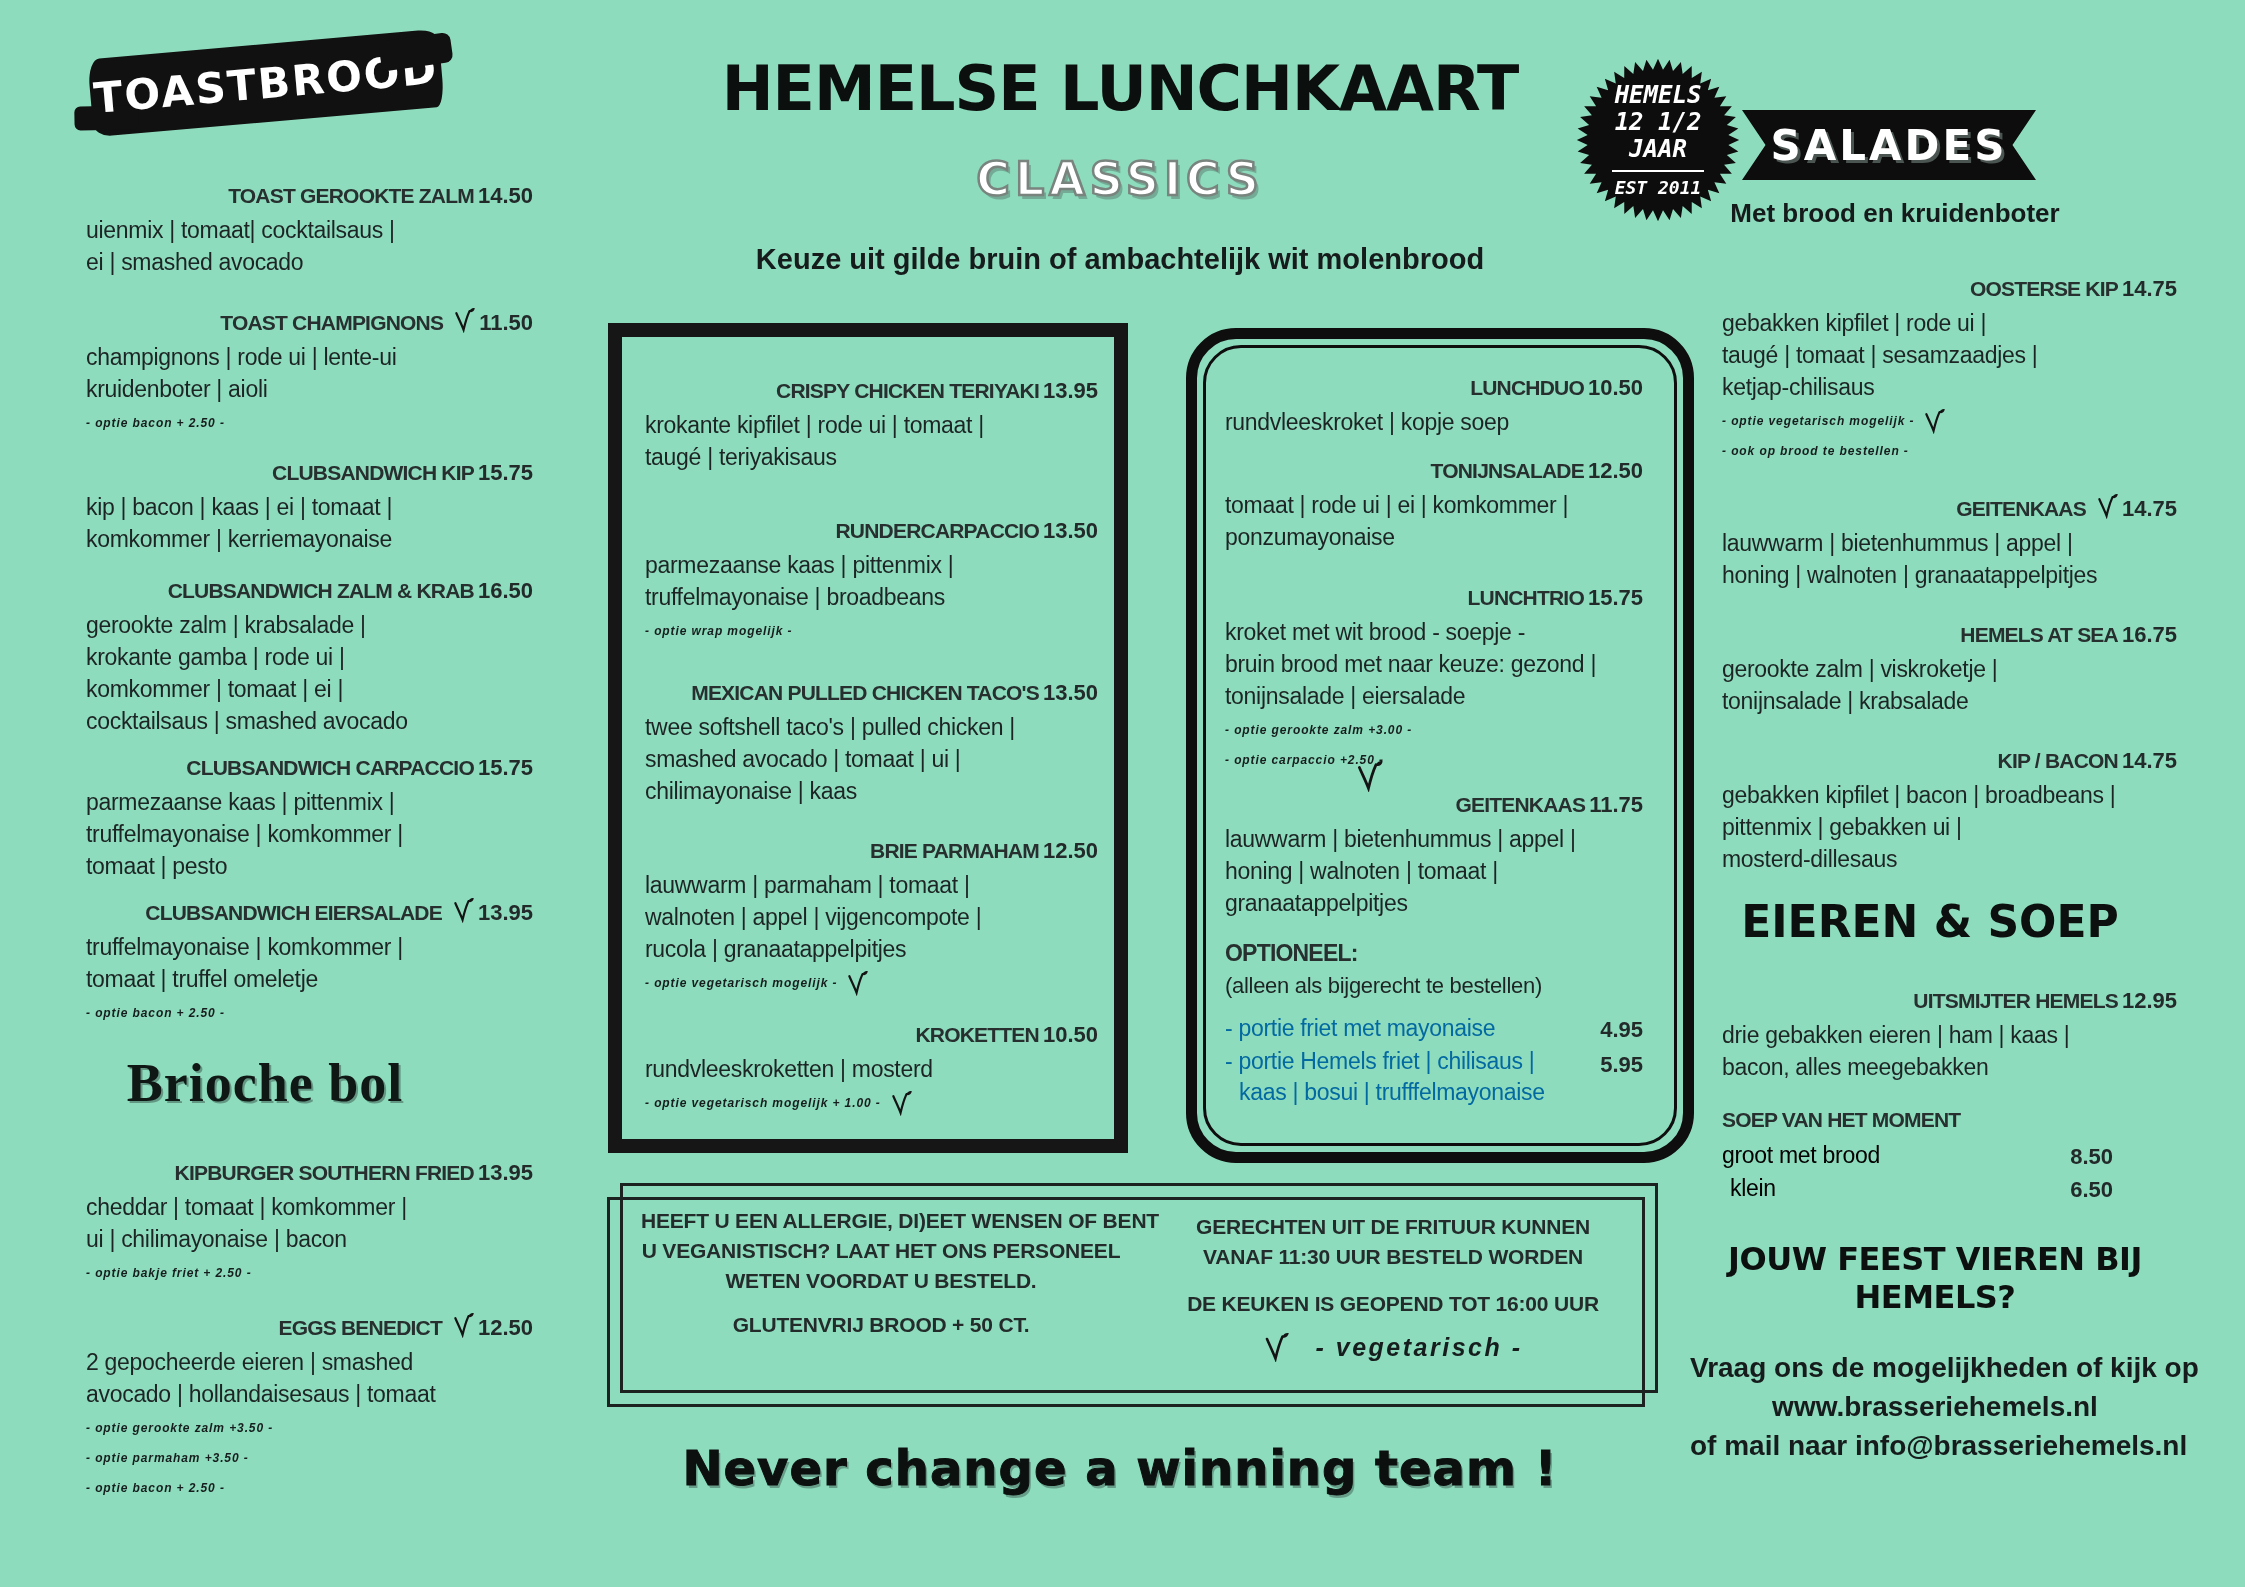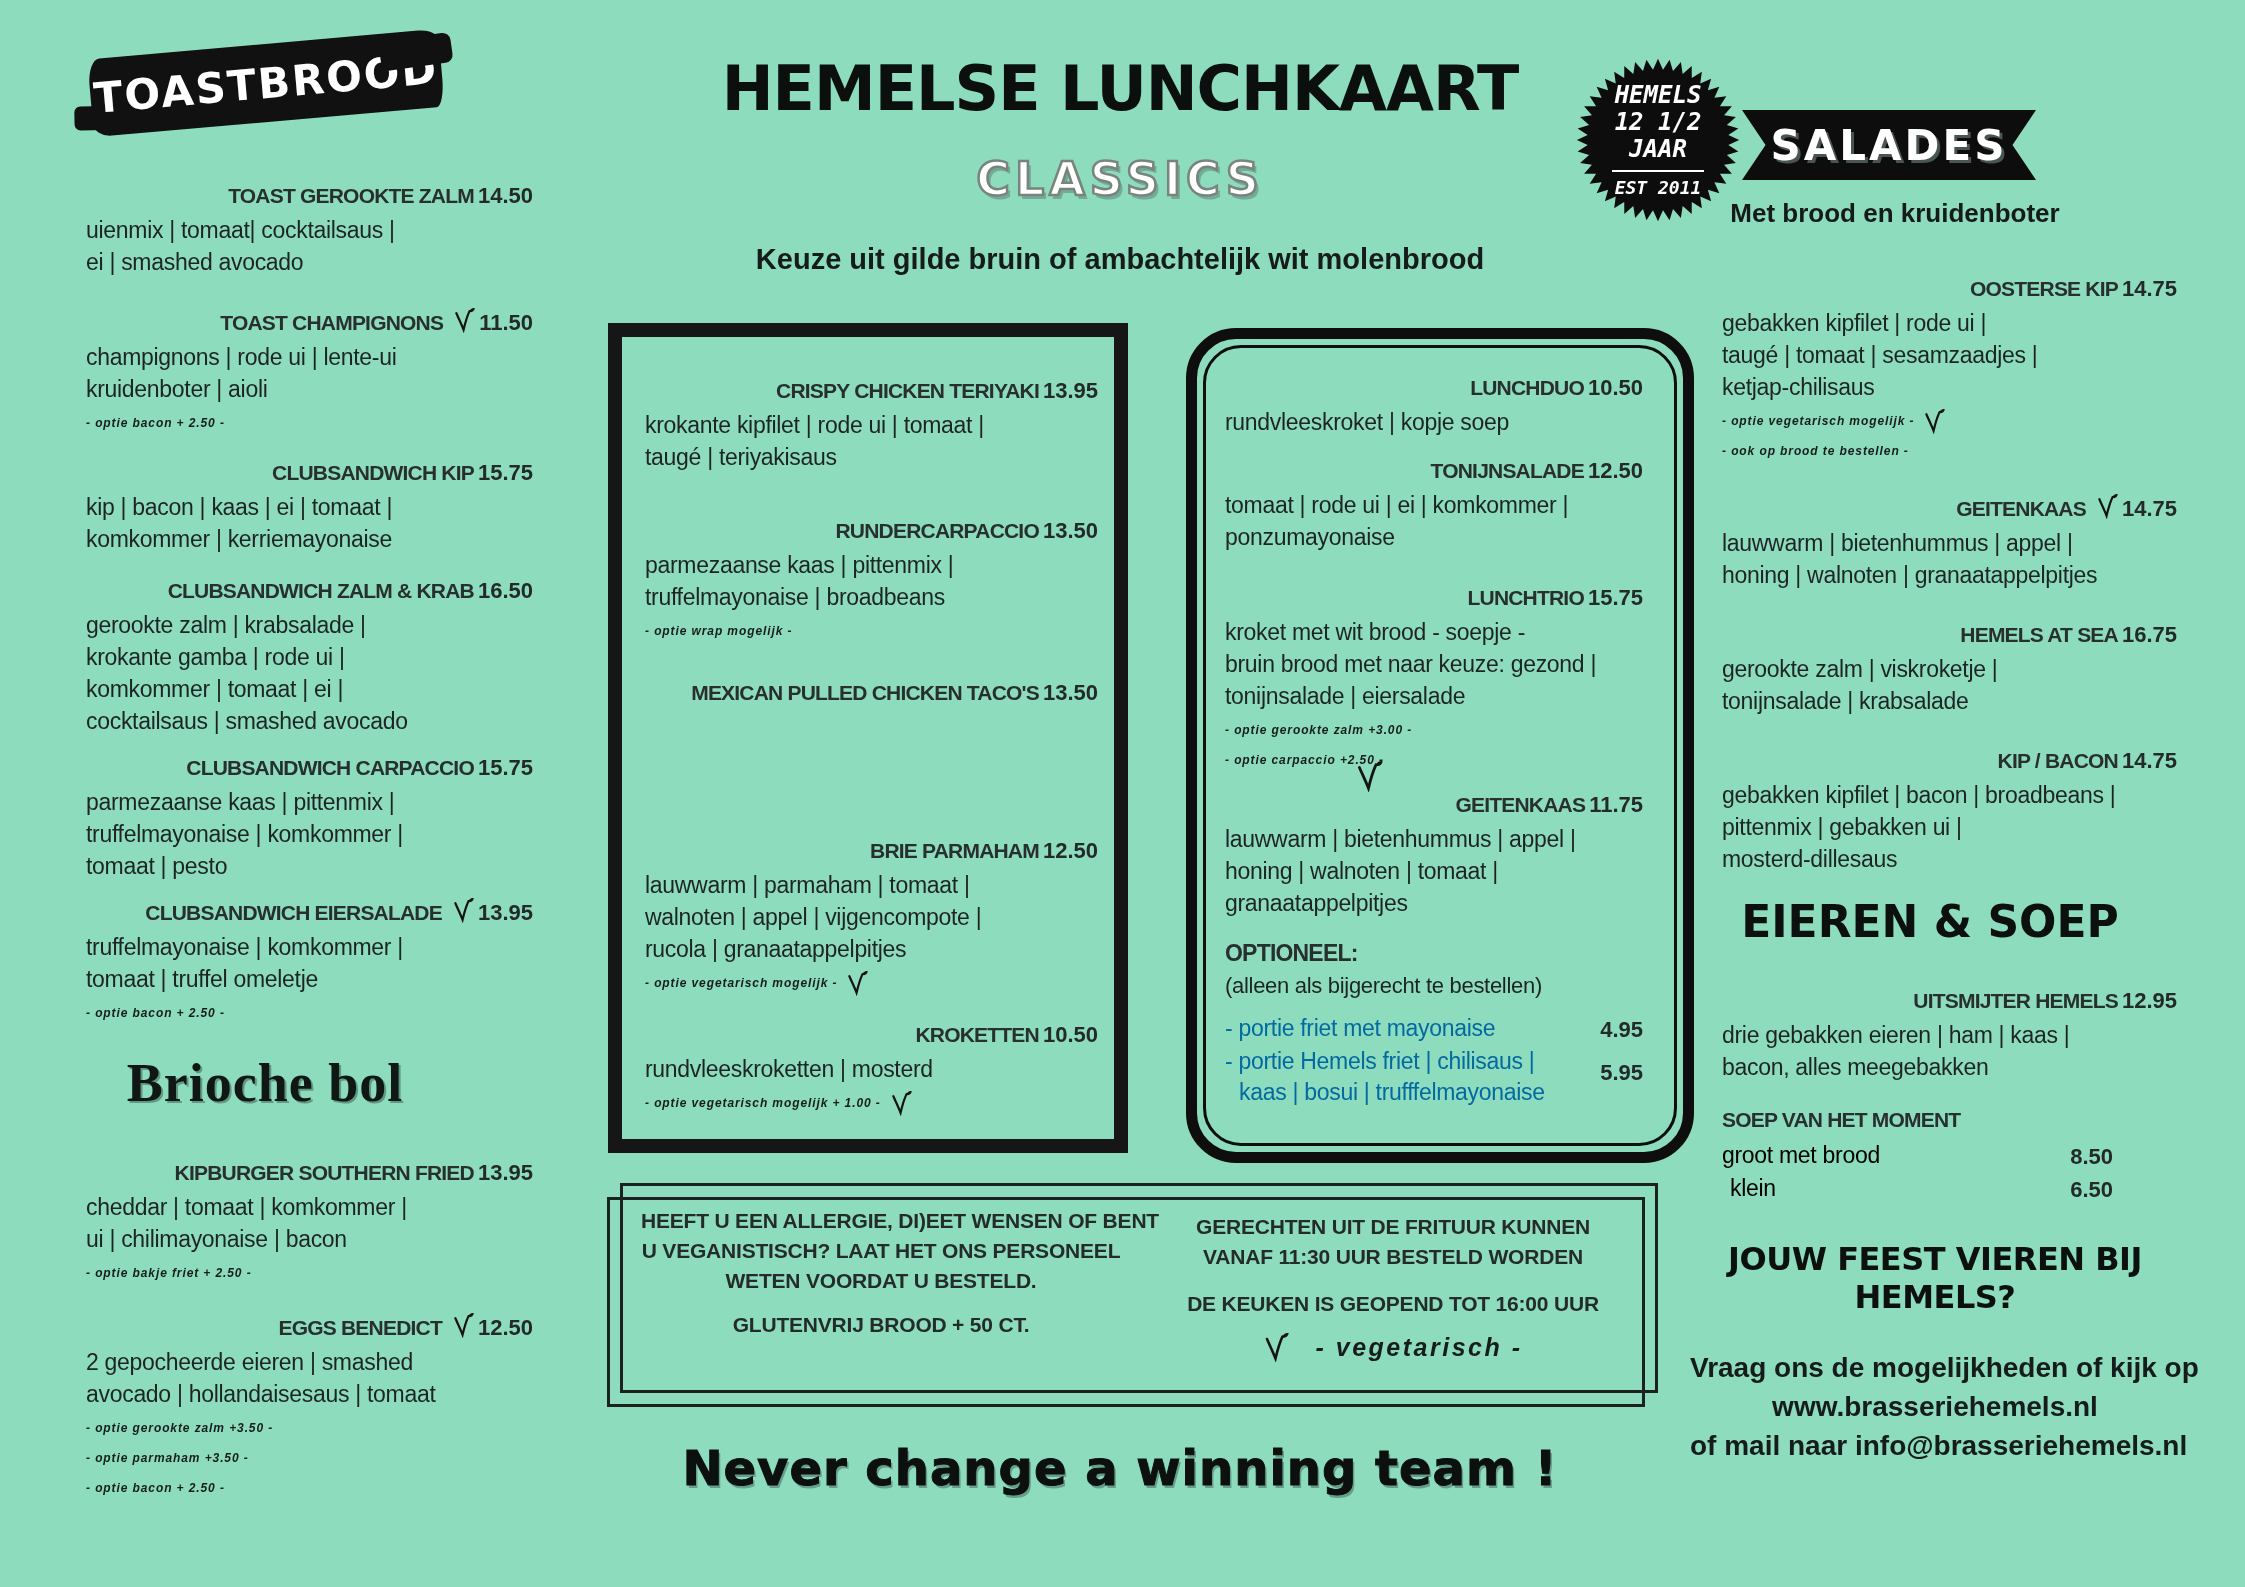--- a/index.html
+++ b/index.html
@@ -255,20 +255,25 @@
       <div class="opts">
           <div class="opt">- optie wrap mogelijk -</div>
         </div>
     </div>
 
     <div class="item" style="left:23px;top:343px;width:453px">
       <div class="head">
         <span class="name">MEXICAN PULLED CHICKEN TACO'S</span>
         <span class="price">13.50</span>
       </div>
+      <div class="desc">
+        <div>twee softshell taco's | pulled chicken |</div>
+        <div>smashed avocado | tomaat | ui |</div>
+        <div>chilimayonaise | kaas</div>
+      </div>
     </div>
 
     <div class="item" style="left:23px;top:501px;width:453px">
       <div class="head">
         <span class="name">BRIE PARMAHAM</span>
         <span class="price">12.50</span>
       </div>
       <div class="desc">
         <div>lauwwarm | parmaham | tomaat |</div>
         <div>walnoten | appel | vijgencompote |</div>
@@ -362,21 +367,21 @@
     <div class="abs" style="left:28px;top:601px;width:418px">
       <div class="name" style="font-size:23px">OPTIONEEL:</div>
       <div style="font-size:22px;margin-top:6px;letter-spacing:-0.3px;color:#1d2524;white-space:nowrap">(alleen als bijgerecht te bestellen)</div>
       <div class="optioneel-row" style="margin-top:14px">
         <div class="row-text">- portie friet met mayonaise</div>
         <span class="row-price" style="top:4px">4.95</span>
       </div>
       <div class="optioneel-row" style="margin-top:2px">
         <div class="row-text">- portie Hemels friet | chilisaus |</div>
         <div class="row-text" style="padding-left:14px">kaas | bosui | trufffelmayonaise</div>
-        <span class="row-price" style="top:14px">5.95</span>
+        <span class="row-price" style="top:6px">5.95</span>
       </div>
     </div>
   </div>
 
   <div class="info-box">
     <div class="abs" style="left:18px;top:20px;width:480px">
       <div class="info-text">HEEFT U EEN ALLERGIE, DI)EET WENSEN OF BENT</div>
       <div class="info-text">U VEGANISTISCH? LAAT HET ONS PERSONEEL</div>
       <div class="info-text">WETEN VOORDAT U BESTELD.</div>
     </div>

